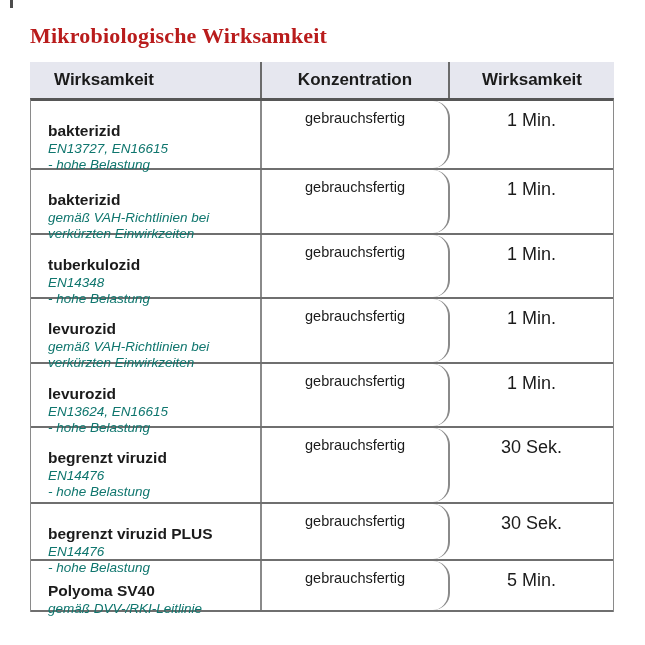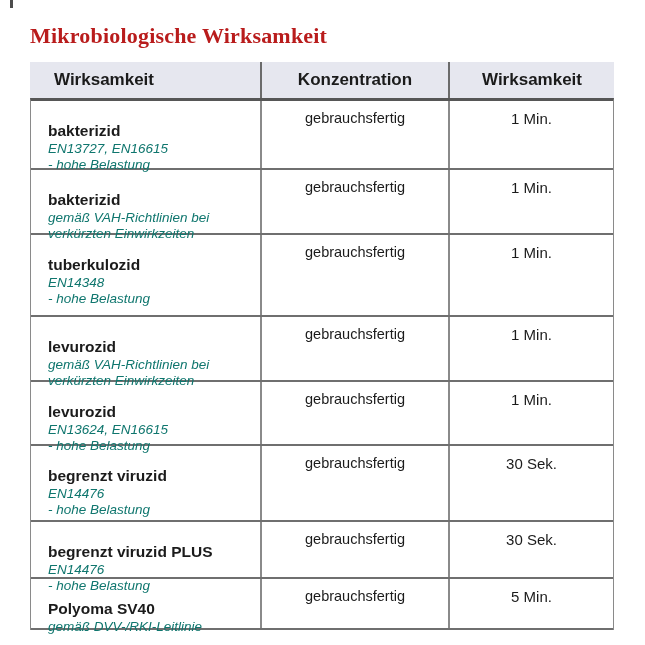--- a/index.html
+++ b/index.html
@@ -53,22 +53,22 @@
     box-sizing: border-box;
     width: 584px;
   }
   .trow {
     display: flex;
     box-sizing: border-box;
     border-bottom: 2px solid #6f6f6f;
   }
   .bcell { box-sizing: border-box; padding-top: 20px; }
   .bcell.c1 { width: 231px; padding-left: 17px; padding-right: 8px; border-right: 2px solid #8a8a8a; }
-  .bcell.c2 { width: 188px; text-align: center; border-right: 2px solid #8a8a8a; font-size: 14.5px; padding-top: 9px; }
-  .bcell.c3 { width: 163px; text-align: center; font-size: 15px; padding-top: 9px; }
+  .bcell.c2 { width: 188px; text-align: center; border-right: 2px solid #8a8a8a; font-size: 14.5px; padding-top: 9px; border-radius: 17px; }
+  .bcell.c3 { width: 163px; text-align: center; font-size: 18px; padding-top: 9px; }
   .term {
     font-weight: bold;
     font-size: 15.5px;
     line-height: 1.25;
   }
   .detail {
     font-style: italic;
     font-size: 13.5px;
     line-height: 1.22;
     color: #0f766e;
@@ -100,21 +100,21 @@
         </div>
         <div class="trow" style="height: 65px;">
           <div class="bcell c1">
             <div class="term">bakterizid</div>
             <div class="detail">gemäß VAH-Richtlinien bei</div>
             <div class="detail">verkürzten Einwirkzeiten</div>
           </div>
           <div class="bcell c2">gebrauchsfertig</div>
           <div class="bcell c3">1 Min.</div>
         </div>
-        <div class="trow" style="height: 82px;">
+        <div class="trow" style="height: 64px;">
           <div class="bcell c1">
             <div class="term">tuberkulozid</div>
             <div class="detail">EN14348</div>
             <div class="detail">- hohe Belastung</div>
           </div>
           <div class="bcell c2">gebrauchsfertig</div>
           <div class="bcell c3">1 Min.</div>
         </div>
         <div class="trow" style="height: 65px;">
           <div class="bcell c1">

